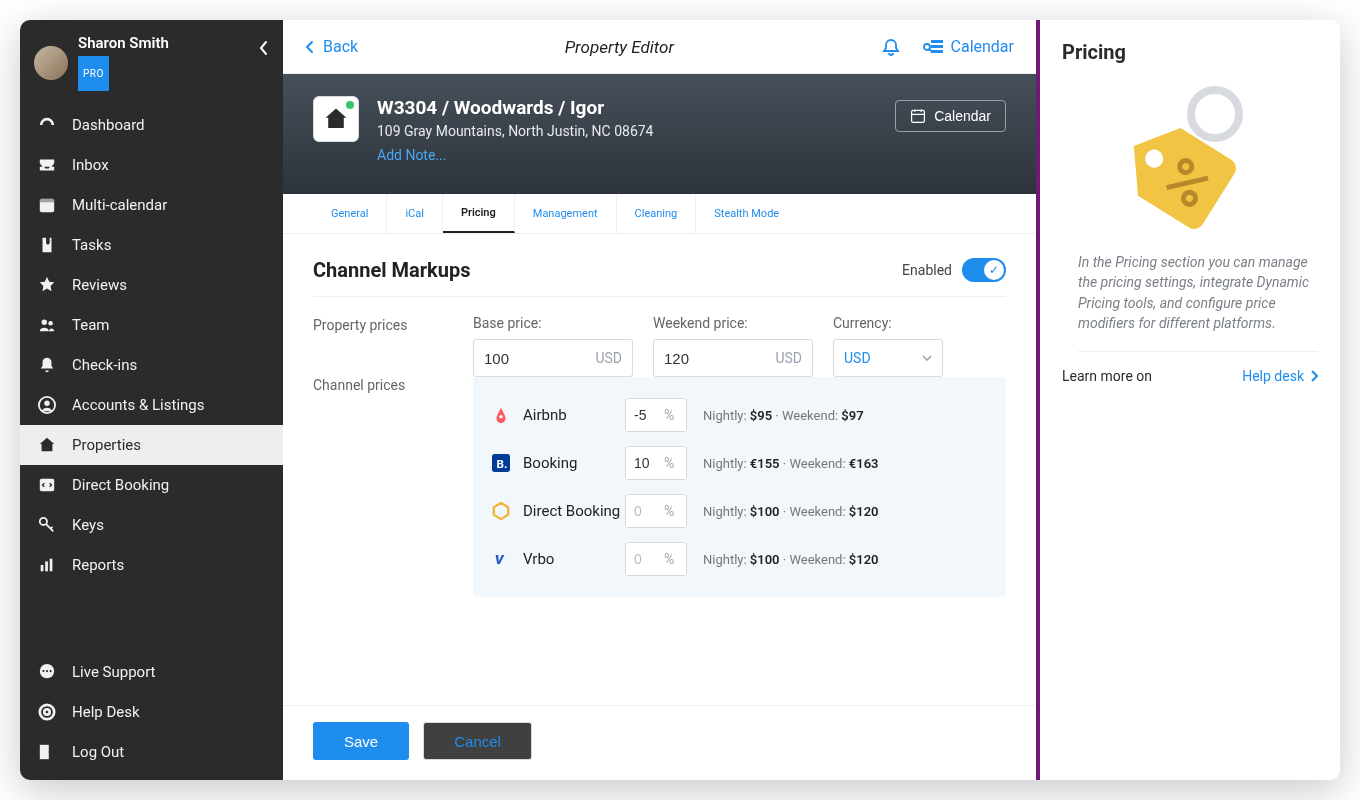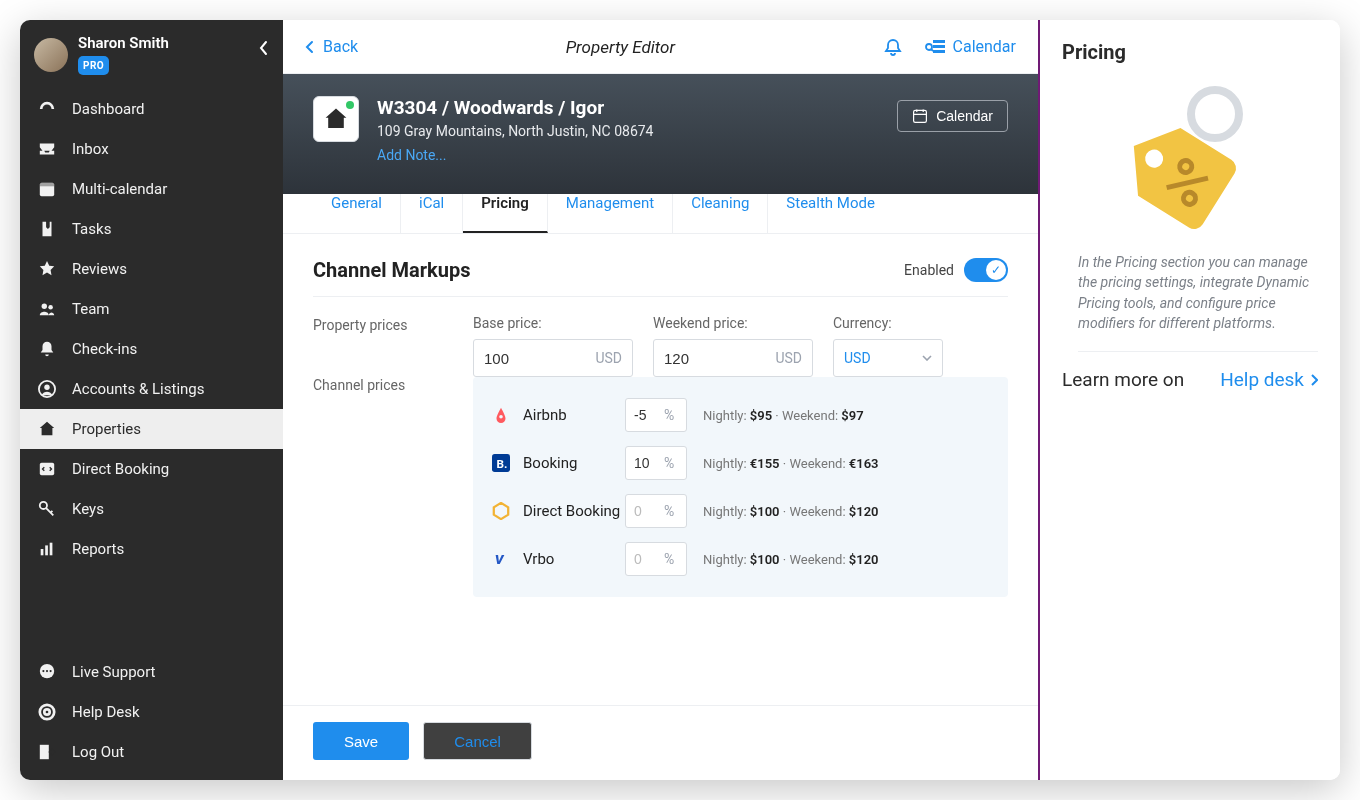--- a/index.html
+++ b/index.html
@@ -42,23 +42,23 @@
     width: 34px; height: 34px; border-radius: 50%;
     background: linear-gradient(135deg,#c7b9a3,#8a7258);
     flex: 0 0 34px;
   }
   .user-name { font-weight: 600; font-size: 15px; }
   .pro-badge {
     display: inline-block;
     background: #1f8ded;
     color: #fff;
     font-size: 10px;
-    font-weight: 700;
-    padding: 4px 5px;
-    border-radius: 5px;
+    font-weight: 400;
+    padding: 12px 5px;
+    border-radius: 0;
     margin-top: 4px;
     letter-spacing: 0.5px;
   }
   .collapse-chev {
     position: absolute;
     right: 14px;
     top: 20px;
     color: #fff;
   }
   .nav { padding-top: 2px; flex: 1; }
@@ -77,21 +77,21 @@
   }
   .nav-item .nicon { width: 20px; text-align: center; }
   .nav-footer { padding-bottom: 8px; }
 
   
   .main { flex: 1; display: flex; background: #fff; }
   .center {
     flex: 1;
     display: flex;
     flex-direction: column;
-    border-right: 2px solid #701a75;
+    border-right: 4px solid #701a75;
     min-width: 0;
   }
   .topbar {
     height: 54px;
     display: flex;
     align-items: center;
     padding: 0 22px;
     border-bottom: 1px solid #edeff2;
   }
   .back-link {
@@ -165,22 +165,22 @@
     height: 40px;
     display: flex;
     align-items: stretch;
     border-bottom: 1px solid #edeff2;
     padding: 0 30px;
     gap: 0;
   }
   .tab {
     color: #1f8ded;
     padding: 0 18px;
-    display: flex; align-items: flex-start;
-    font-size: 15px;
+    display: flex; align-items: center;
+    font-size: 11px;
     cursor: pointer;
     border-right: 1px solid #edeff2;
   }
   .tab:last-child { border-right: none; }
   .tab.active {
     color: #222;
     font-weight: 600;
     border-bottom: 2px solid #222;
   }
 
@@ -293,21 +293,21 @@
   }
   .rp-desc {
     color: #7b8088; font-style: italic; font-size: 14px; line-height: 1.45;
     margin-top: 10px;
     padding-bottom: 18px;
     border-bottom: 1px solid #edeff2;
     margin-left: 16px;
   }
   .rp-learn {
     display: flex; align-items: center; justify-content: space-between;
-    padding-top: 16px; font-size: 19px;
+    padding-top: 16px; font-size: 14px;
   }
   .rp-learn a { color: #1f8ded; text-decoration: none; display: flex; align-items: center; gap: 6px; }
 
   svg { display: block; }
 </style>
 </head>
 <body>
 
 <div class="app">
 

